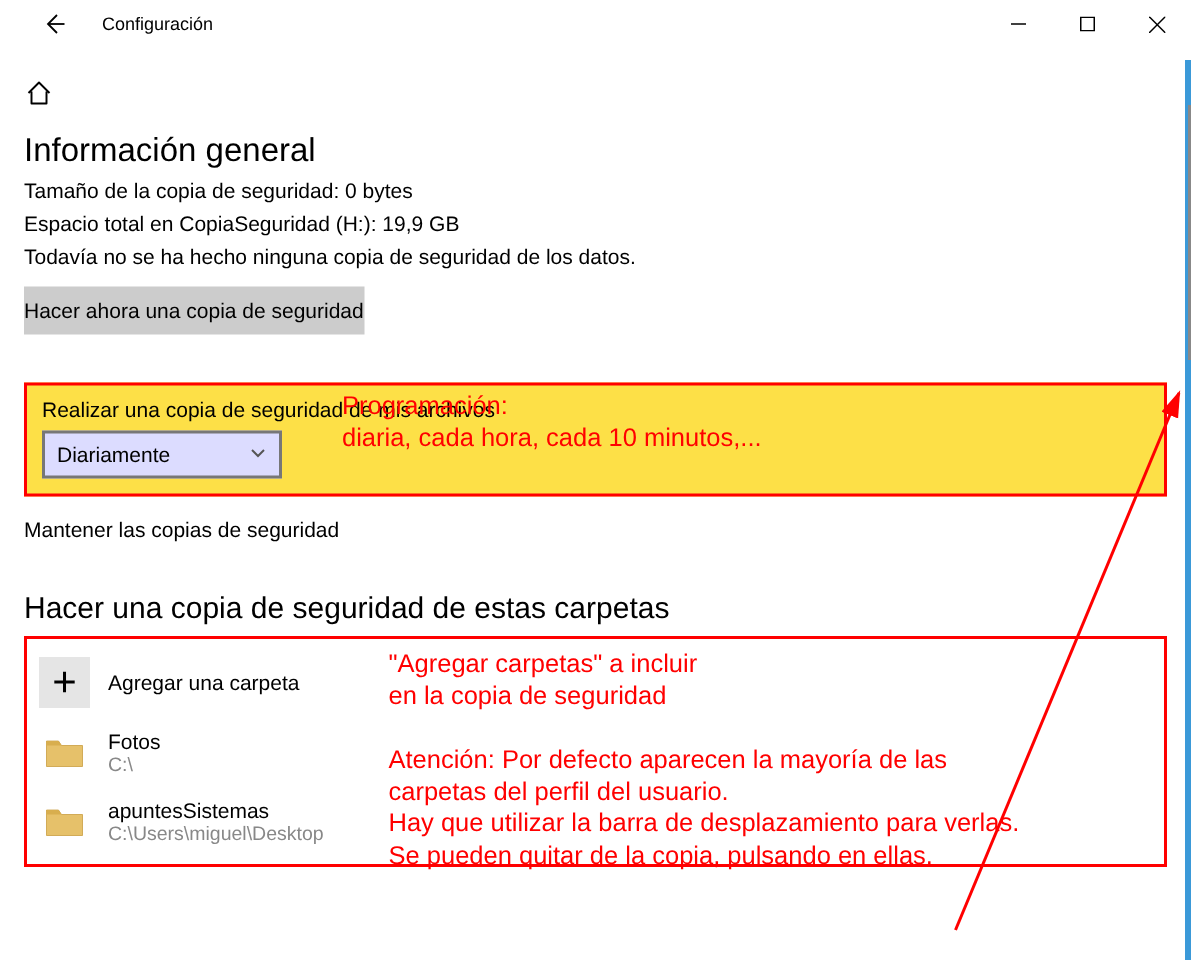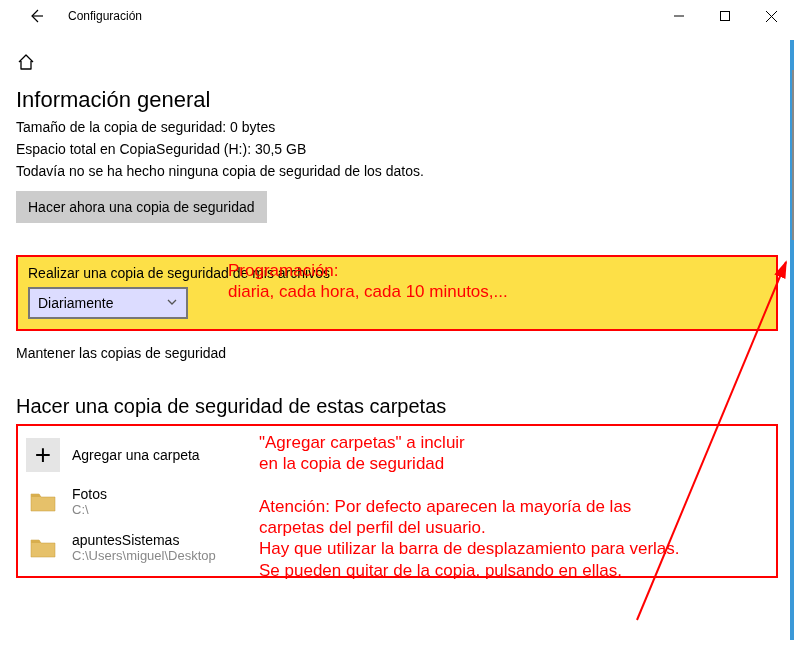--- a/index.html
+++ b/index.html
@@ -56,21 +56,21 @@
     font-weight: 400;
     margin-bottom: 4px;
   }
   .info-line {
     font-size: 14px;
     margin: 6px 0;
   }
   .backup-now-btn {
     display: inline-block;
     background: #ccc;
-    padding: 8px 12px;
+    padding: 8px 0;
     font-size: 14px;
     margin-top: 6px;
     cursor: pointer;
     border: none;
   }
   .highlight-box {
     background: #fde047;
     border: 2px solid #ff0000;
     padding: 8px 10px 10px 10px;
     margin-top: 32px;
@@ -194,21 +194,21 @@
   <div class="heading-row">
     <span class="home">
       <svg width="20" height="20" viewBox="0 0 20 20">
           <path d="M3 10 L10 3 L17 10 M5 9 V17 H15 V9" stroke="#000" stroke-width="1.3" fill="none" stroke-linejoin="round"></path>
         </svg>
     </span>
   </div>
 
   <h2 class="section">Información general</h2>
   <div class="info-line">Tamaño de la copia de seguridad: 0 bytes</div>
-  <div class="info-line">Espacio total en CopiaSeguridad (H:): 30,5 GB</div>
+  <div class="info-line">Espacio total en CopiaSeguridad (H:): 19,9 GB</div>
   <div class="info-line">Todavía no se ha hecho ninguna copia de seguridad de los datos.</div>
   <button class="backup-now-btn">Hacer ahora una copia de seguridad</button>
 
   
   <div class="highlight-box">
     <div class="field-label">Realizar una copia de seguridad de mis archivos</div>
     <div class="combo blue-bg">
       <span>Diariamente</span>
       <span class="chev">
         <svg width="12" height="12" viewBox="0 0 12 12">

